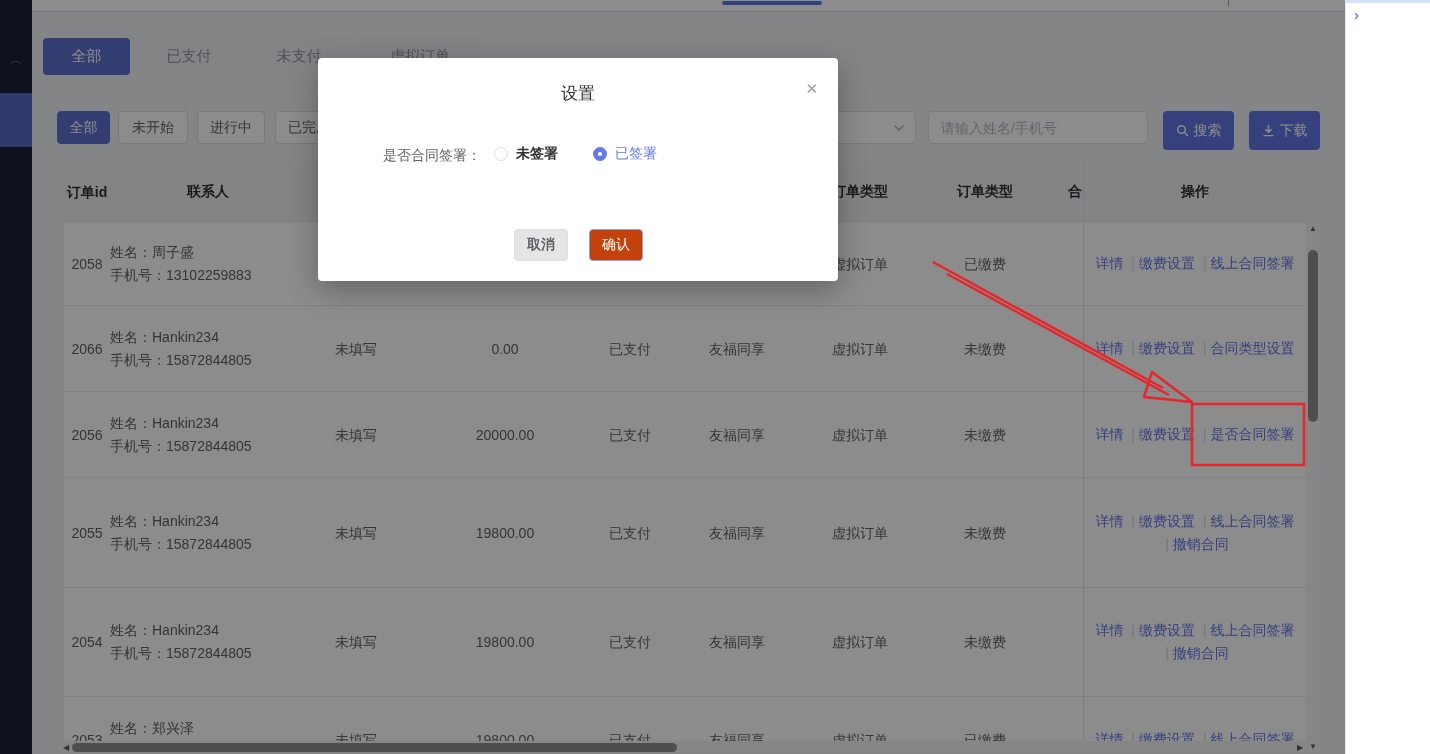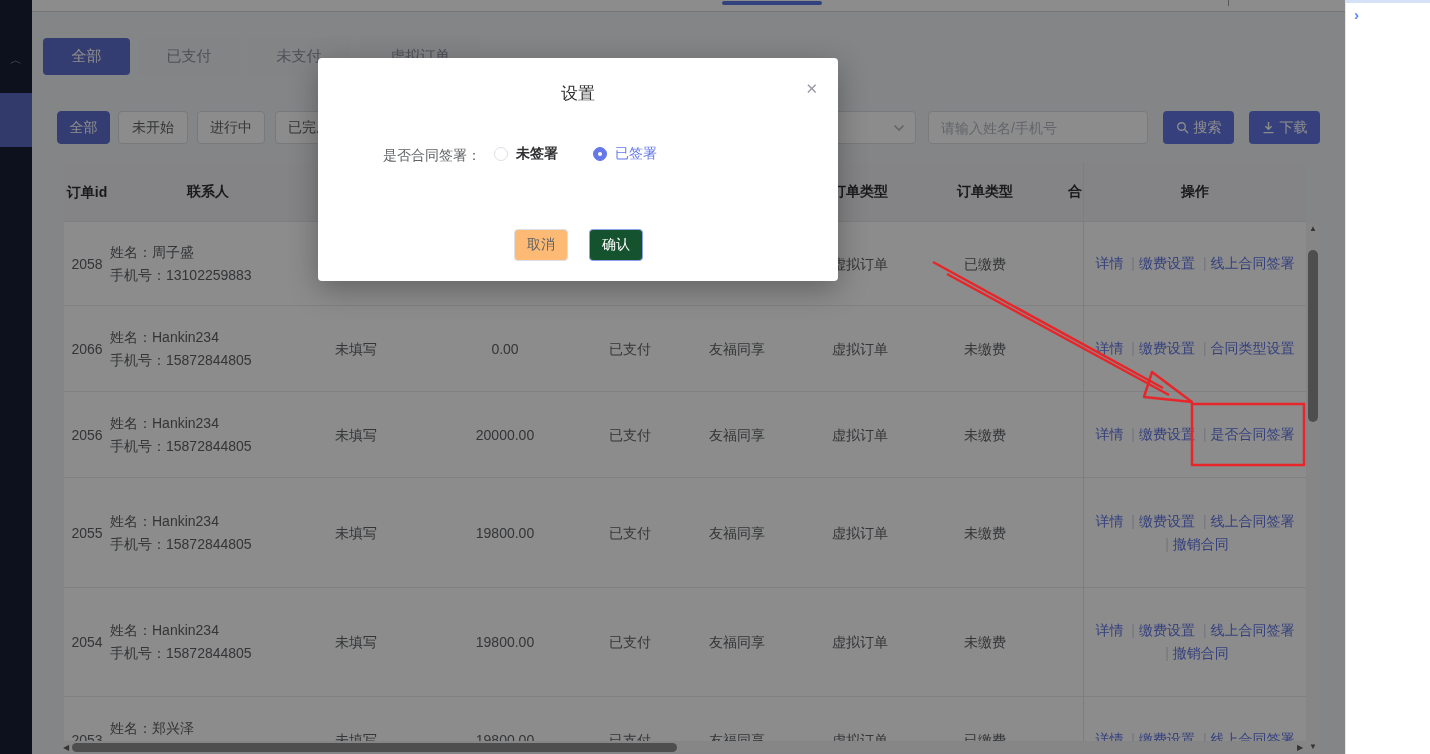--- a/index.html
+++ b/index.html
@@ -32,21 +32,21 @@
                 display:flex; align-items:center; justify-content:center; font-size:14px; cursor:pointer; }
   .status-btn.active { background:#5f6fd0; border-color:#5f6fd0; color:#ffffff; }
 
   .select-box { position:absolute; left:748px; top:99px; width:136px; height:33px; background:#ffffff; border:1px solid #dcdfe6; border-radius:4px; }
   .select-box svg { position:absolute; right:10px; top:12px; }
 
   .search-input { position:absolute; left:896px; top:99px; width:220px; height:33px; border:1px solid #dcdfe6; border-radius:4px;
                   background:#ffffff; padding:0 12px; font-size:14px; color:#606266; font-family:inherit; outline:none; }
   .search-input::placeholder { color:#b4b8c2; }
 
-  .btn-primary { position:absolute; top:99px; height:33px; width:71px; background:#6276e4; color:#fff; border:none; border-radius:4px;
+  .btn-primary { position:absolute; top:99px; height:39px; width:71px; background:#6276e4; color:#fff; border:none; border-radius:4px;
                  font-size:14px; font-family:inherit; display:flex; align-items:center; justify-content:center; gap:5px; cursor:pointer; }
   .btn-search { left:1131px; }
   .btn-download { left:1217px; }
 
   
   .table { position:absolute; left:32px; top:150px; width:1242px; height:579px; background:#ffffff; overflow:hidden; }
   .thead { position:absolute; left:0; top:0; width:1242px; height:60px; background:#f0f1f4; border-bottom:1px solid #e2e5ea; }
   .th { position:absolute; top:0; height:60px; display:flex; align-items:center; justify-content:center; text-align:center;
         font-weight:bold; color:#303133; font-size:14px; }
   .th.break { word-break:break-all; line-height:20px; display:flex; }
@@ -83,22 +83,22 @@
   .modal-field { position:absolute; left:65px; top:89px; font-size:14px; color:#606266; }
   .radio-group { position:absolute; left:176px; top:87px; display:flex; gap:35px; }
   .radio-opt { display:flex; align-items:center; gap:8px; cursor:pointer; }
   .radio-circle { width:14px; height:14px; border-radius:50%; border:1px solid #dcdfe6; background:#fff; position:relative; }
   .radio-opt.selected .radio-circle { background:#6478e8; border-color:#6478e8; }
   .radio-opt.selected .radio-circle::after { content:""; position:absolute; left:4px; top:4px; width:4px; height:4px; border-radius:50%; background:#fff; }
   .radio-label { color:#303133; font-weight:bold; font-size:14px; }
   .radio-opt.selected .radio-label { color:#6478e8; font-weight:normal; }
   .modal-btn { position:absolute; top:171px; width:54px; height:32px; border-radius:4px; font-size:14px; font-family:inherit;
                display:flex; align-items:center; justify-content:center; cursor:pointer; }
-  .btn-cancel { left:196px; background:#fdba74; border:1px solid #dcdfe6; color:#606266; }
-  .btn-confirm { left:271px; background:#14532d; border:1px solid #8f9fea; color:#ffffff; }
+  .btn-cancel { left:196px; background:#e5e5e5; border:1px solid #dcdfe6; color:#606266;font-weight:bold; }
+  .btn-confirm { left:271px; background:#c2410c; border:1px solid #8f9fea; color:#ffffff; }
 
   
   .right-panel { position:absolute; left:1345px; top:0; width:85px; height:754px; background:#ffffff;
                  border-left:1px solid #e2e6ee; border-top:3px solid #d4e1f6; z-index:60; }
   .rp-chevron { position:absolute; left:8px; top:3px; color:#5b8cf0; font-size:15px; font-weight:bold; cursor:pointer; }
 
   
   .annotation { position:absolute; left:0; top:0; width:1430px; height:754px; z-index:100; pointer-events:none; }
 </style>
 </head>

